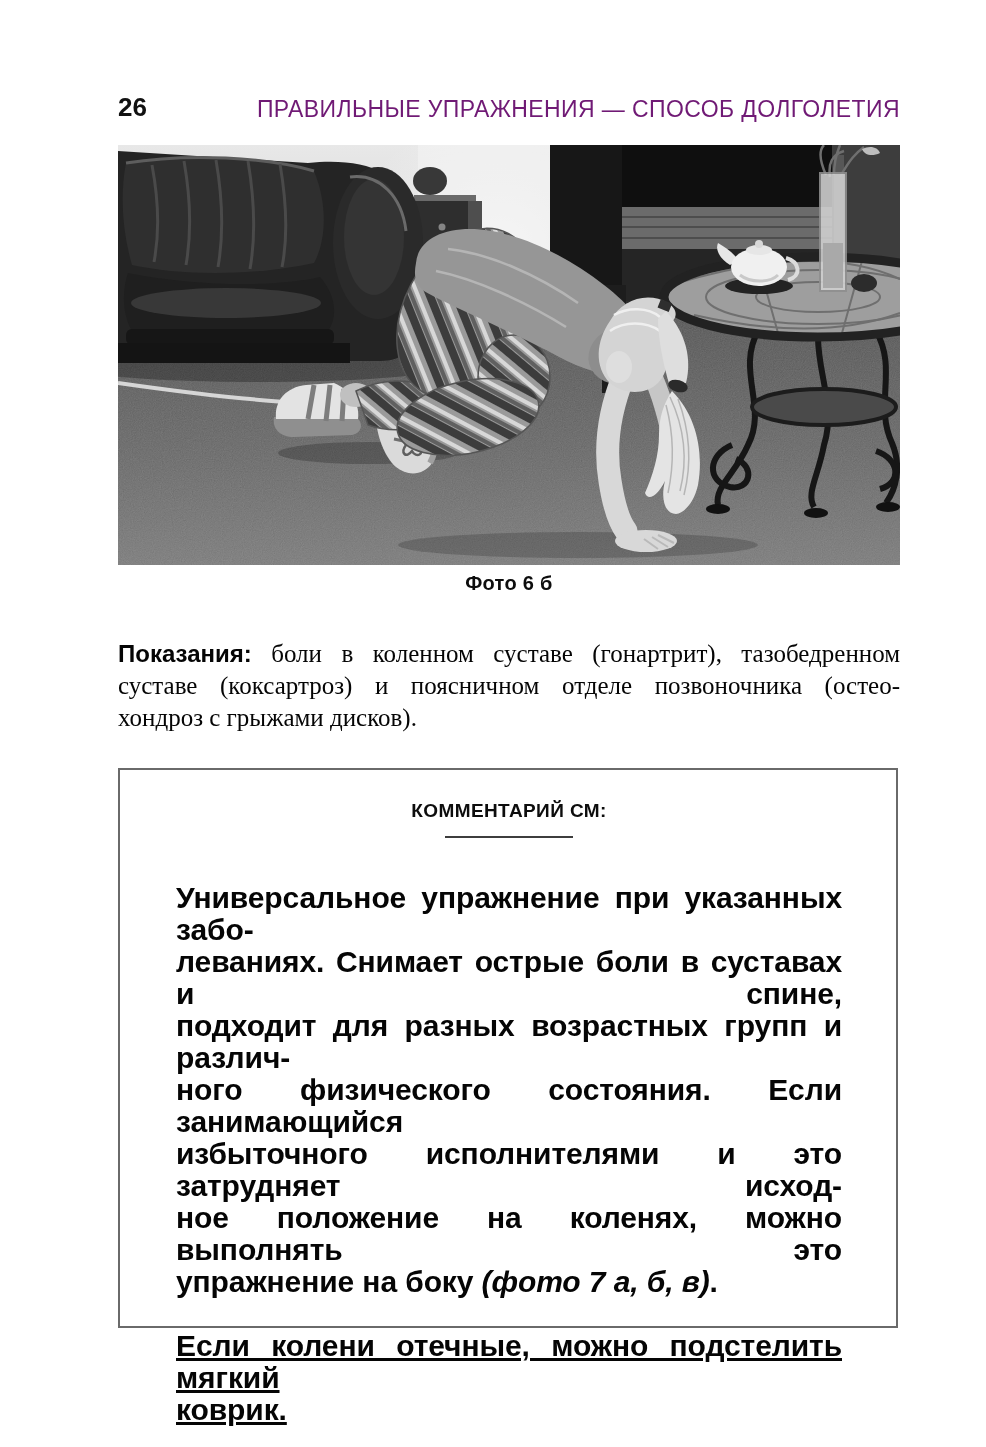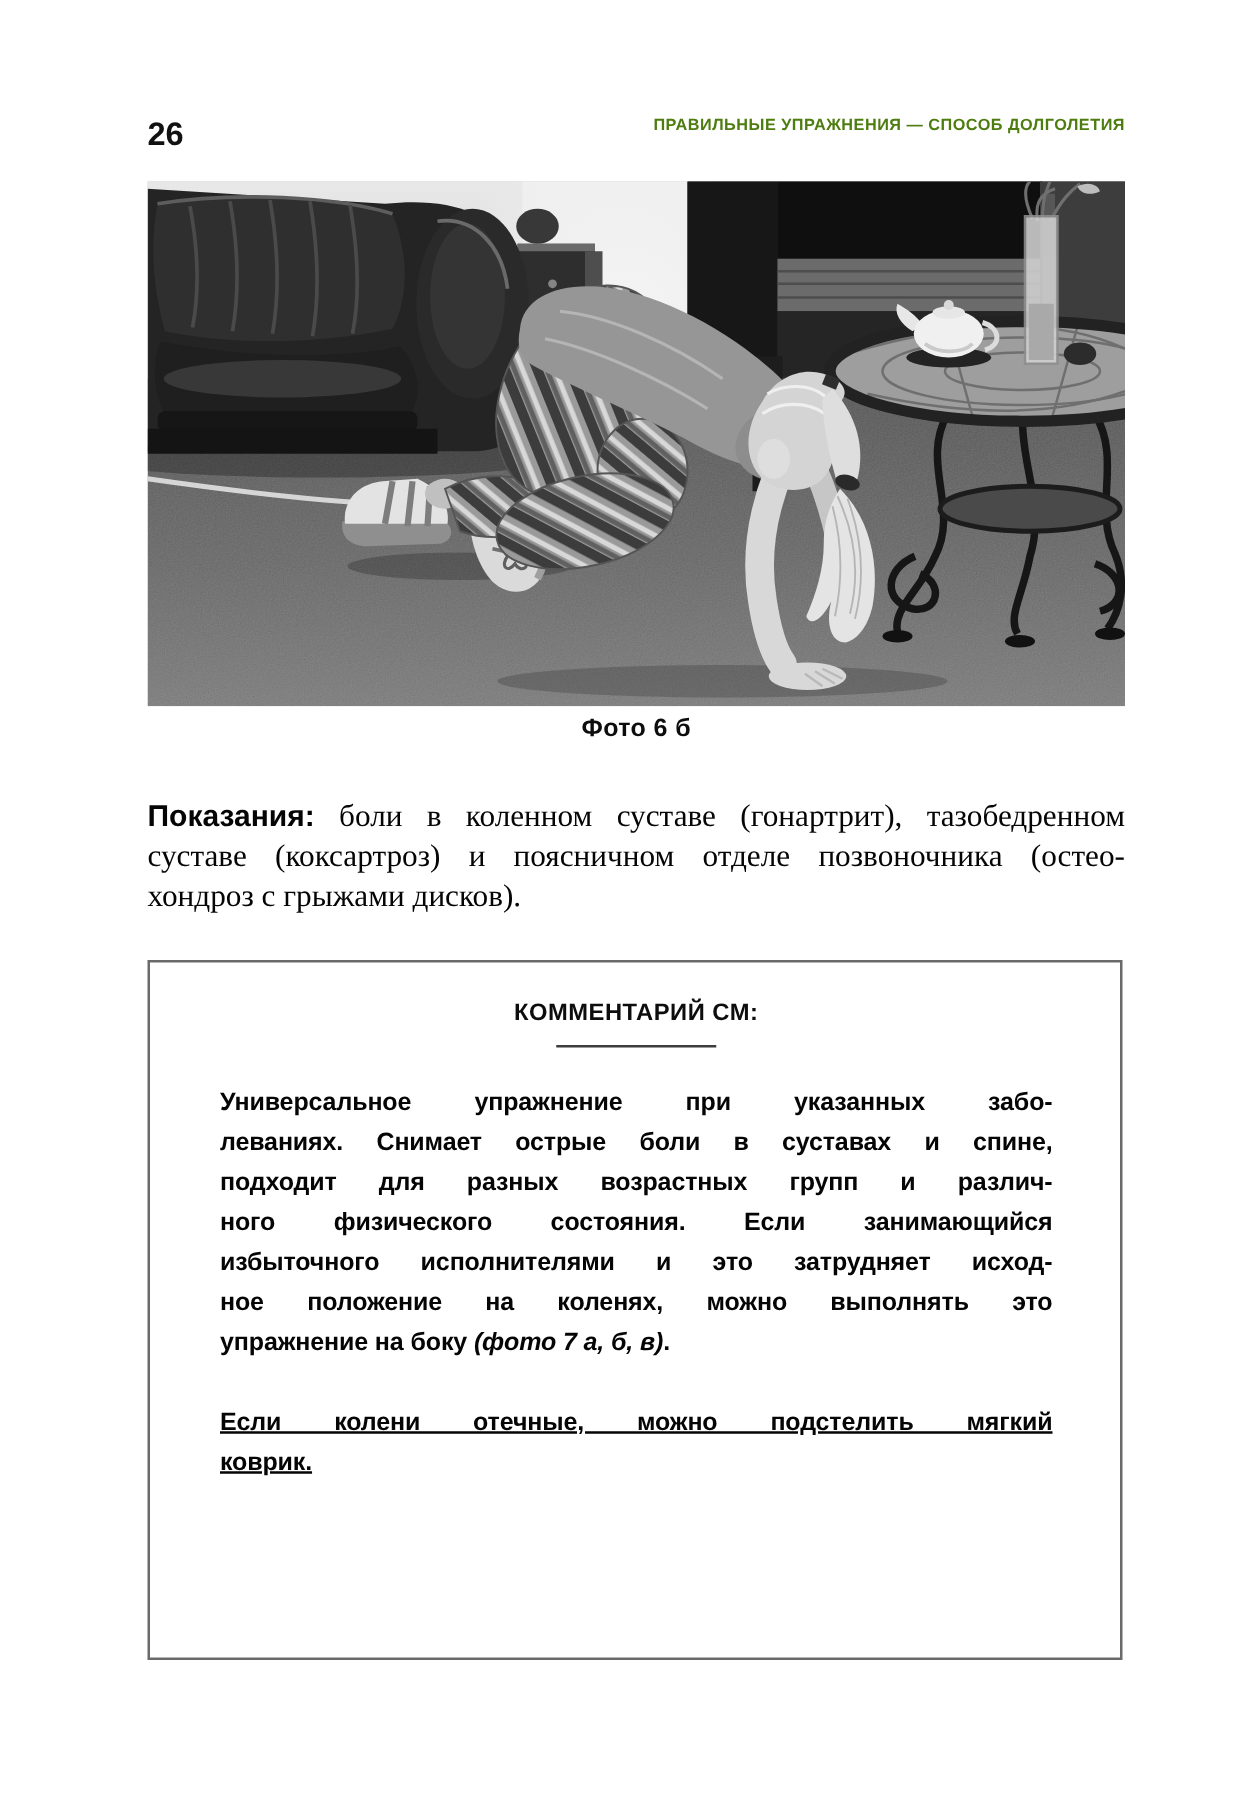--- a/index.html
+++ b/index.html
@@ -9,25 +9,25 @@
     background:#ffffff;
     font-family:"Liberation Sans","DejaVu Sans",sans-serif;
     color:#0d0d0d;
     overflow:hidden;
   }
   .abs { position:absolute; }
 
   
   .header-row {
     left:118px; top:92px; width:782px;
-    display:flex; justify-content:space-between; align-items:flex-start;
+    display:flex; justify-content:space-between; align-items:flex-end;
   }
   .page-number { font-size:26px; font-weight:700; color:#111; }
   .running-header {
-    font-size:13px; font-weight:700; color:#4d7c0f;
+    font-size:23px; font-weight:400; color:#701a75;
     letter-spacing:0.4px; text-transform:uppercase;
   }
 
   
   .photo-wrap { left:118px; top:145px; width:782px; height:420px; overflow:hidden; background:#d9d9d9; }
   .photo-wrap svg { display:block; }
 
   
   .photo-caption {
     left:118px; top:572px; width:782px;
@@ -52,21 +52,21 @@
     border:2px solid #6a6a6a;
     padding:30px 54px 26px 56px;
   }
   .box-title {
     text-align:center; font-size:19px; font-weight:700; letter-spacing:0.4px;
   }
   .title-divider {
     width:128px; height:0; border-top:2px solid #3d3d3d;
     margin:14px auto 0 auto;
   }
-  .box-body { margin-top:28px; font-size:20px; font-weight:700; line-height:32px; letter-spacing:-0.1px; color:#050505; }
+  .box-body { margin-top:44px; font-size:30px; font-weight:700; line-height:32px; letter-spacing:-0.1px; color:#050505; }
   .box-para + .box-para { margin-top:32px;text-decoration:underline; }
   .box-line.just { text-align:justify; text-align-last:justify; }
   .box-line em { font-style:italic; }
 </style>
 </head>
 <body>
 
 <div class="abs header-row">
   <span class="page-number">26</span>
   <span class="running-header">ПРАВИЛЬНЫЕ УПРАЖНЕНИЯ — СПОСОБ ДОЛГОЛЕТИЯ</span>

